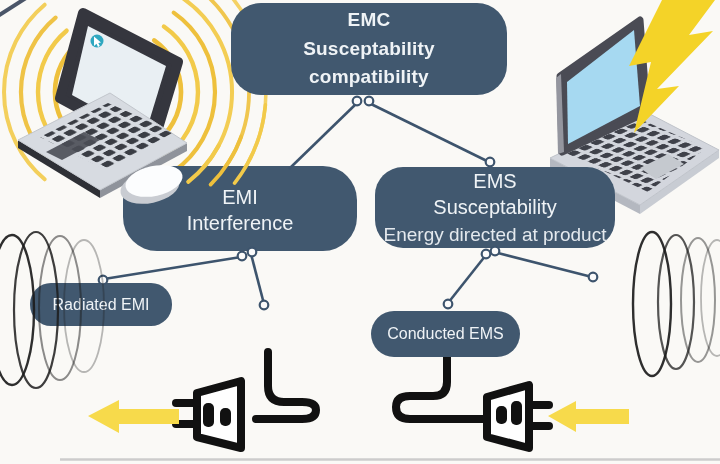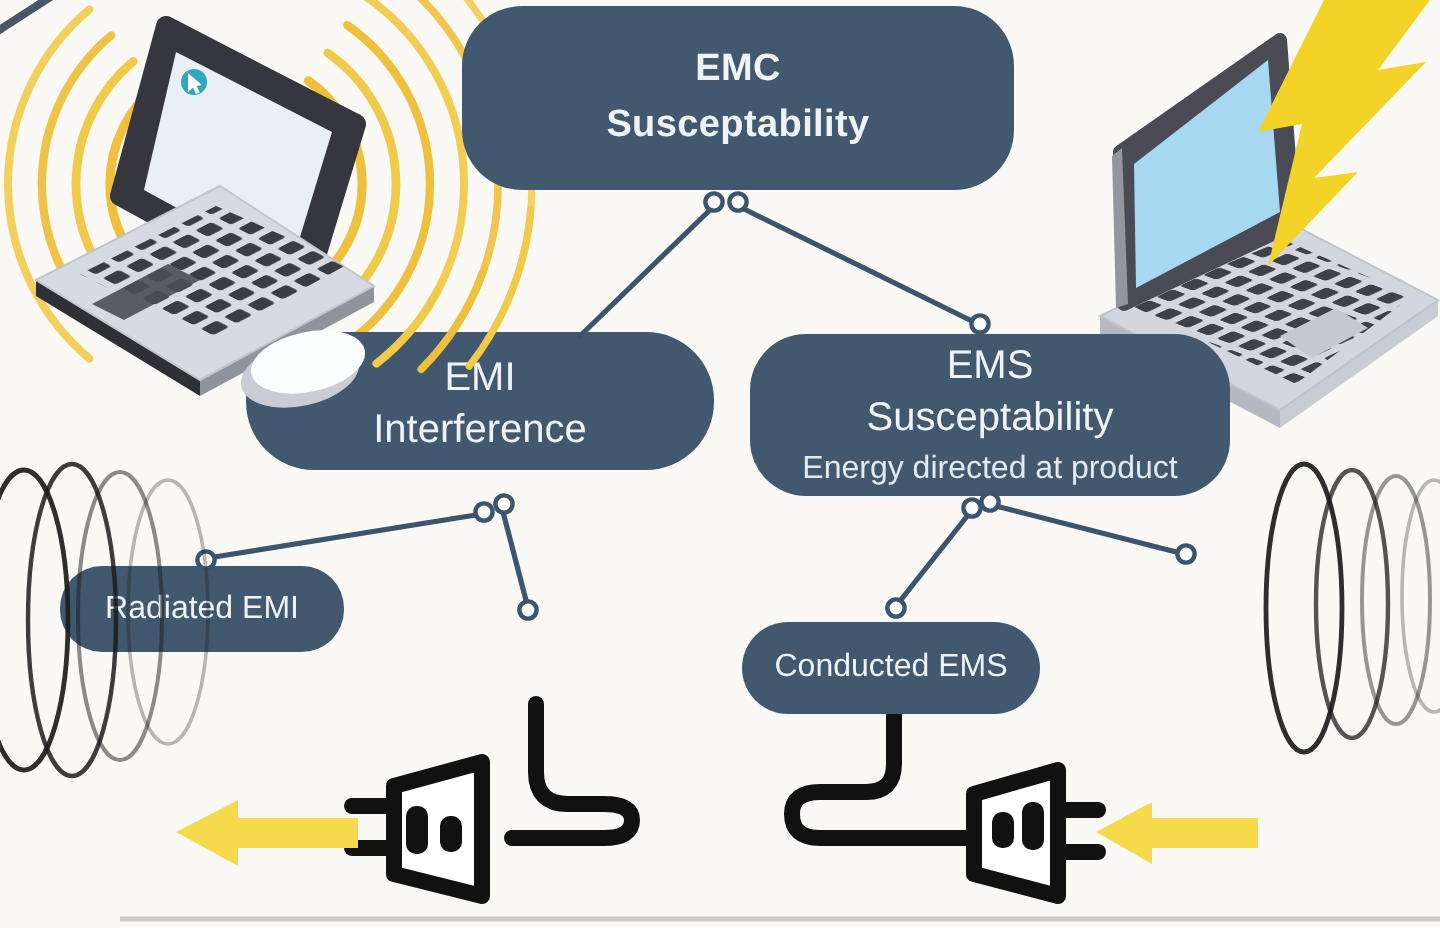--- a/index.html
+++ b/index.html
@@ -91,31 +91,32 @@
       <line x1="529" y1="426" x2="549" y2="426" stroke="#111111" stroke-width="8" stroke-linecap="round"></line>
     </g>
     <polygon points="548,416 576,401 576,409 629,409 629,424 576,424 576,432" fill="#f7da4b"></polygon>
 
     <line x1="60" y1="459.5" x2="720" y2="459.5" stroke="#c2c2c2" stroke-width="2.5" opacity="0.8"></line>
   </svg>
 
   <div class="node node-root" style="left:231px;top:3px;width:276px;height:92px;border-radius:30px;">
     <div>EMC</div>
     <div>Susceptability</div>
+    <div>compatibility</div>
   </div>
 
-  <div class="node node-branch" style="left:123px;top:166px;width:234px;height:69px;border-radius:34px;padding-top:2px;">
+  <div class="node node-branch" style="left:123px;top:166px;width:234px;height:85px;border-radius:34px;padding-top:2px;">
     <div class="t1">EMI</div>
     <div class="t2">Interference</div>
   </div>
 
   <div class="node node-branch" style="left:375px;top:167px;width:240px;height:81px;border-radius:28px;">
     <div class="t1">EMS</div>
     <div class="t2">Susceptability</div>
-    <div class="cap" style="font-size:16px;"><span>Energy directed at product</span><span class="tail"></span></div>
+    <div class="cap" style="font-size:19px;"><span>Energy directed at product</span><span class="tail"></span></div>
   </div>
 
   <div class="node node-leaf" style="left:30px;top:283px;width:142px;height:43px;border-radius:21px;">
     <span>Radiated EMI</span>
   </div>
   <div class="node node-leaf" style="left:371px;top:311px;width:149px;height:46px;border-radius:23px;">
     <span>Conducted EMS</span>
   </div>
 
   <svg width="720" height="464" viewBox="0 0 720 464">

